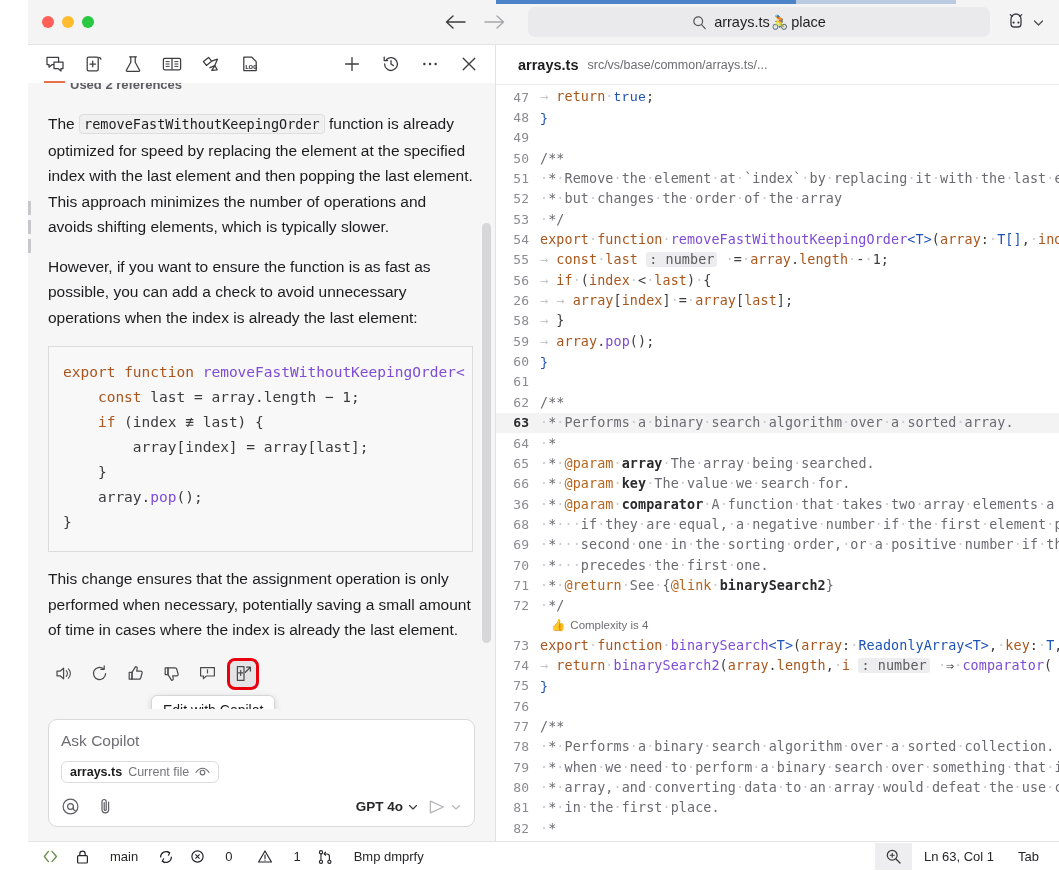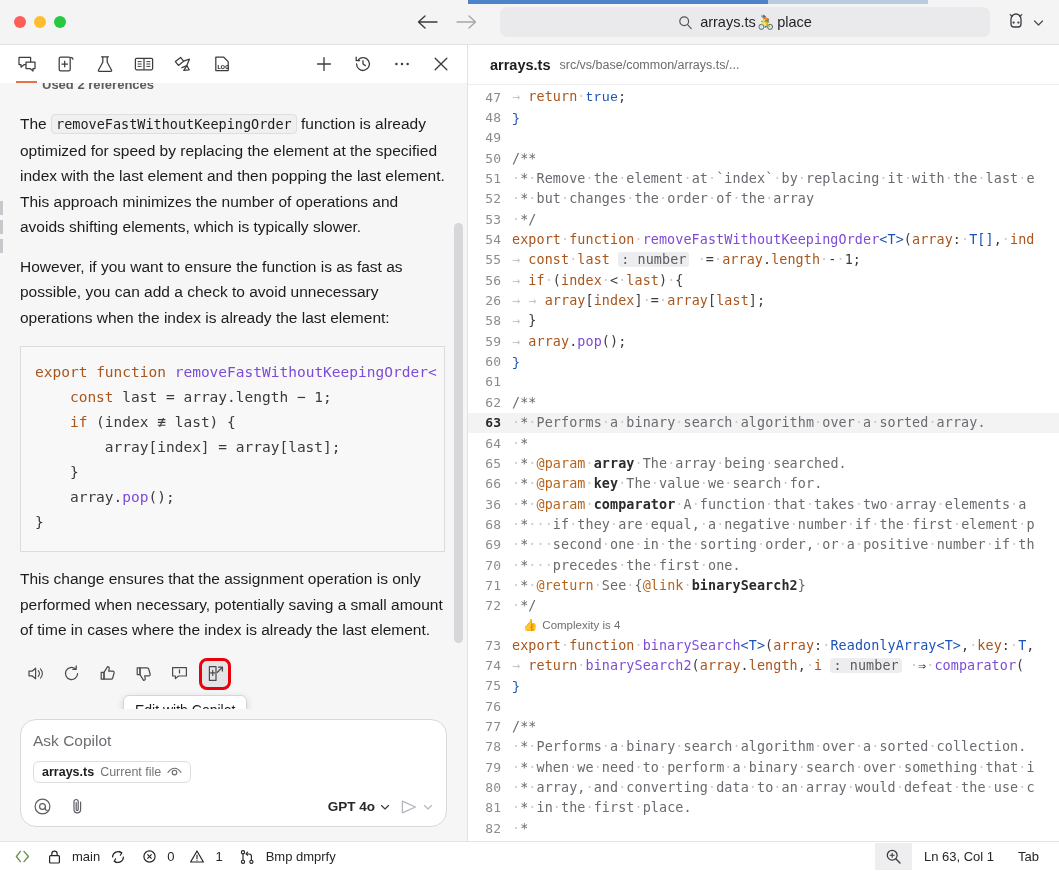--- a/index.html
+++ b/index.html
@@ -8,20 +8,21 @@
     font-family: "Liberation Sans", sans-serif;
     background: #d8d8d8;
     overflow: hidden;
   }
   .app {
     position: relative;
     width: 1059px; height: 871px;
     background: #ffffff;
     display: flex;
     flex-direction: column;
+    padding-left: 28px;
   }
 
   
   .titlebar {
     height: 45px;
     min-height: 45px;
     background: #f4f4f5;
     border-bottom: 1px solid #e3e3e4;
     display: flex;
     align-items: center;
@@ -165,21 +166,21 @@
     box-shadow: 0 2px 7px rgba(0,0,0,.14);
     padding: 6px 11px;
     font-size: 14px; color: #1c1c1e;
     white-space: nowrap;
   }
 
   
   .chat-input-wrap { padding: 10px 20px 14px 20px; background: #f6f6f7; }
   .chat-input {
     border: 1px solid #d9d9dc;
-    border-radius: 16px;
+    border-radius: 9px;
     background: #ffffff;
     padding: 12px 12px 10px 12px;
   }
   .ask-placeholder { font-size: 15.5px; color: #6d6d72; margin-bottom: 11px; }
   .ctx-chip {
     display: inline-flex; align-items: center; gap: 6px;
     border: 1px solid #dddde0; border-radius: 6px;
     padding: 3px 8px; background: #fff;
     font-size: 12.5px;
   }
@@ -259,21 +260,21 @@
   
   .statusbar {
     height: 30px; min-height: 30px;
     background: #ffffff;
     border-top: 1px solid #e4e4e6;
     display: flex; align-items: center;
     padding: 0 8px 0 14px;
     font-size: 13px; color: #26262a;
     gap: 16px;
   }
-  .sb-item { display: flex; align-items: center; gap: 10px; cursor: default; }
+  .sb-item { display: flex; align-items: center; gap: 20px; cursor: default; }
   .sb-right { margin-left: auto; display: flex; align-items: center; gap: 0px; }
   .sb-zoom {
     background: #eeeef0; padding: 5px 10px; display: flex; align-items: center;
   }
   .sb-cell { padding: 0 12px; }
   svg { display: block; }
 </style>
 </head>
 <body>
 

